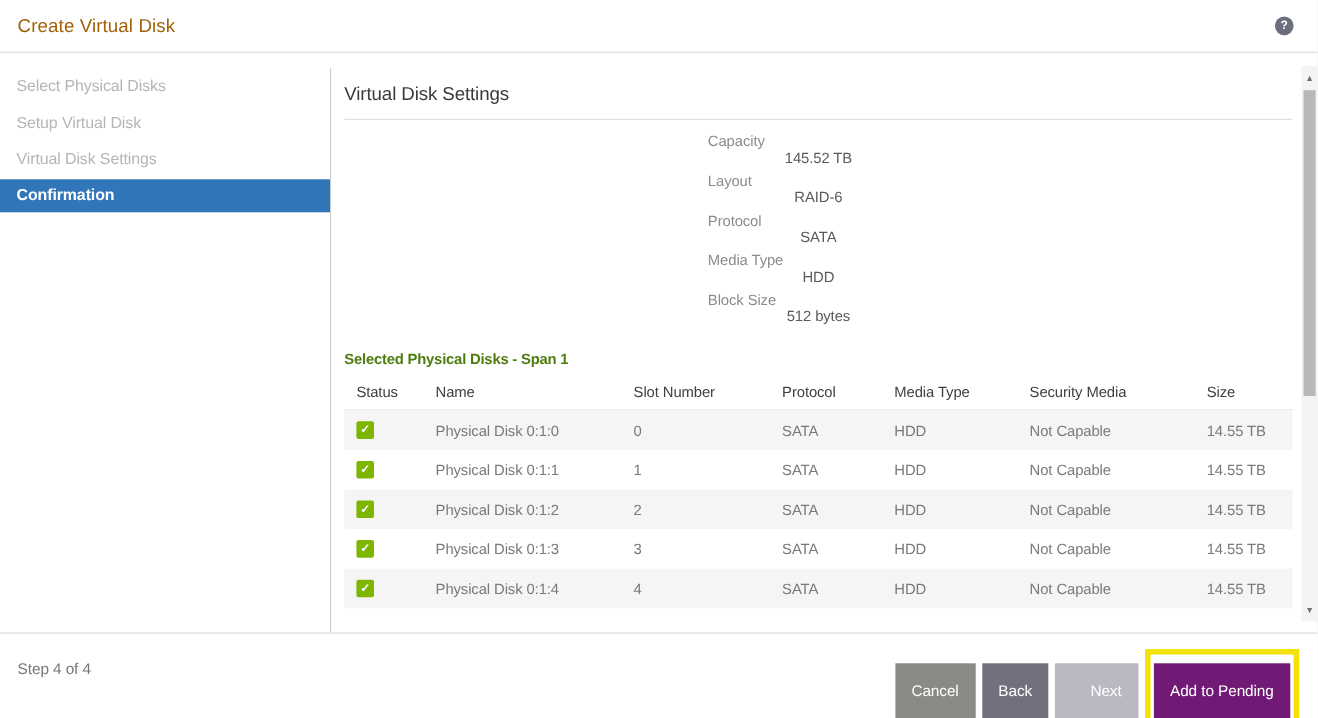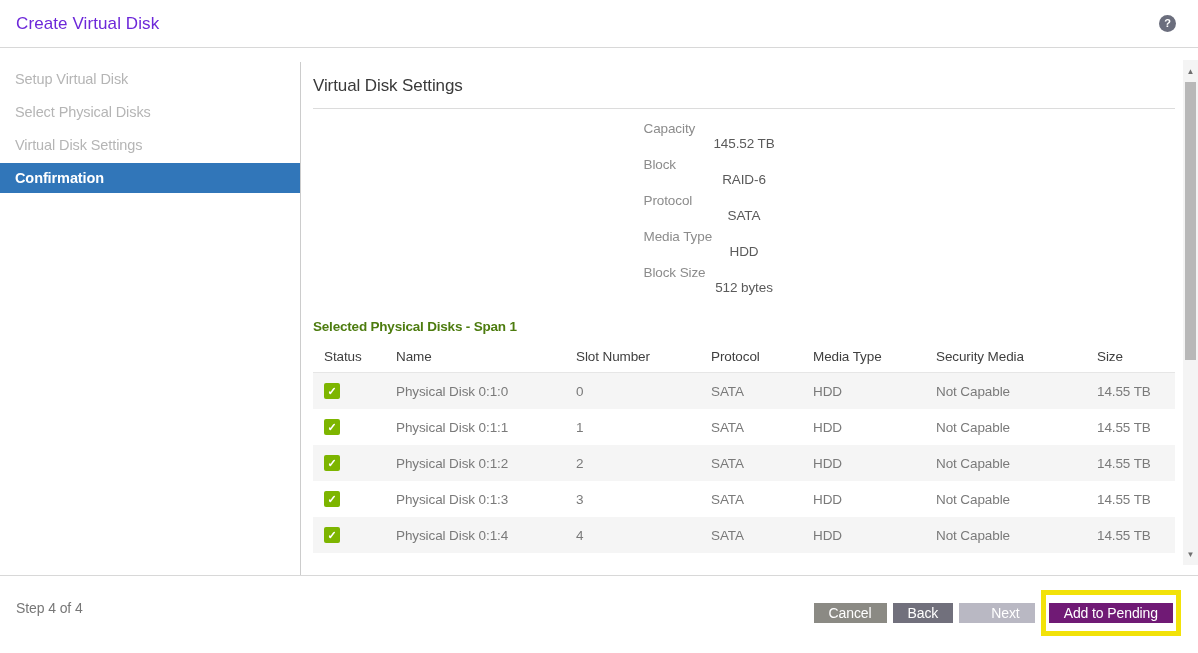--- a/index.html
+++ b/index.html
@@ -9,21 +9,21 @@
     width:1198px; height:653px; background:#ffffff; position:relative;
     overflow:hidden; margin:0 auto; color:#333;
   }
 
   
   .header {
     height:48px; border-bottom:1px solid #d8d8d8;
     display:flex; align-items:center; justify-content:space-between;
     padding:0 22px 0 16px;
   }
-  .header-title { font-size:17px; color:#6d28d9; letter-spacing:0.1px;text-align:center; }
+  .header-title { font-size:17px; color:#a16207; letter-spacing:0.1px;text-align:center; }
   .help-icon {
     width:17px; height:17px; border-radius:50%; background:#6b6e7d;
     color:#fff; font-size:11px; font-weight:bold;
     display:flex; align-items:center; justify-content:center;
     cursor:pointer; line-height:1;
   }
 
   
   .body { display:flex; height:527px; position:relative; }
 
@@ -92,21 +92,21 @@
   }
   .step-indicator {
     position:absolute; left:16px; top:24px; font-size:14px; color:#777777;
     letter-spacing:-0.1px;
   }
   .footer-buttons {
     position:absolute; right:17px; top:14px;
     display:flex; align-items:flex-start;
   }
   .btn {
-    height:20px; padding:0 15px; border:none; color:#ffffff; font-size:14px;
+    height:50px; padding:0 15px; border:none; color:#ffffff; font-size:14px;
     font-family:"Liberation Sans", sans-serif; cursor:pointer; margin-top:13px;
     margin-left:6px; letter-spacing:-0.1px;
   }
   .btn-cancel { background:#8b8a84; }
   .btn-back { background:#71707c; }
   .btn-next { background:#b9b8c3; cursor:default;padding-left:32px; }
   .highlight-wrap {
     border:5px solid #f2e209; padding:8px 3px; margin-left:6px; margin-top:0;
   }
   .highlight-wrap .btn { margin:0; background:#701a75;text-align:center; }
@@ -117,36 +117,36 @@
 <div class="app">
 
   <div class="header">
     <div class="header-title">Create Virtual Disk</div>
     <div class="help-icon">?</div>
   </div>
 
   <div class="body">
 
     <div class="sidebar">
+      <div class="step">Select Physical Disks</div>
       <div class="step">Setup Virtual Disk</div>
-      <div class="step">Select Physical Disks</div>
       <div class="step">Virtual Disk Settings</div>
       <div class="step active">Confirmation</div>
     </div>
 
     <div class="content">
       <div class="content-title">Virtual Disk Settings</div>
 
       <div class="settings">
         <div class="setting-row">
           <div class="setting-label">Capacity</div>
           <div class="setting-value">145.52 TB</div>
         </div>
         <div class="setting-row">
-          <div class="setting-label">Block</div>
+          <div class="setting-label">Layout</div>
           <div class="setting-value">RAID-6</div>
         </div>
         <div class="setting-row">
           <div class="setting-label">Protocol</div>
           <div class="setting-value">SATA</div>
         </div>
         <div class="setting-row">
           <div class="setting-label">Media Type</div>
           <div class="setting-value">HDD</div>
         </div>

